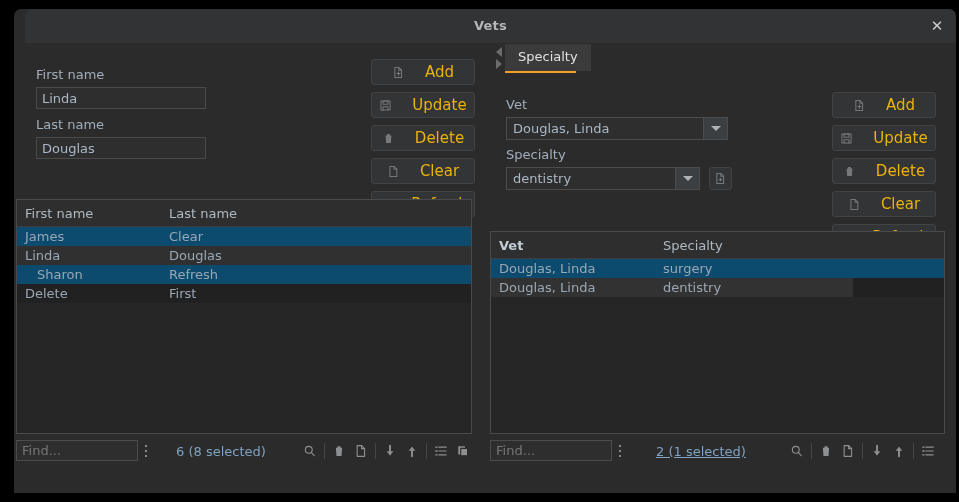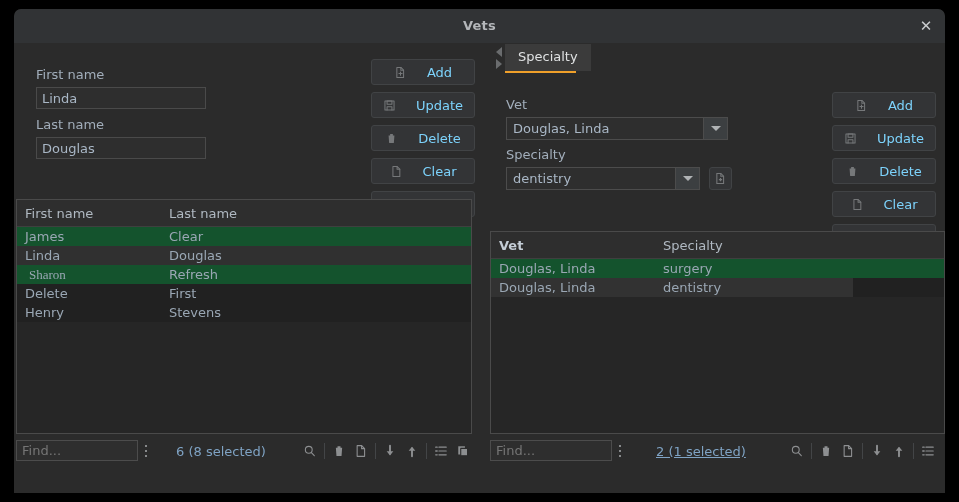--- a/index.html
+++ b/index.html
@@ -1,20 +1,20 @@
 <!DOCTYPE html>
 <html><head>
 <meta charset="utf-8">
 <style>
   html,body{margin:0;padding:0;background:#000;}
   body{width:959px;height:502px;overflow:hidden;
        font-family:"DejaVu Sans","Liberation Sans",sans-serif;}
 
   .window{position:absolute;left:14px;top:9px;width:931px;height:484px;
-          background:#2b2b2b;border-radius:7px 7px 0 0;overflow:hidden;}
+          background:#2b2b2b;border-radius:7px 7px 0 0;overflow:hidden;padding-left:11px;}
 
   
   .titlebar{position:relative;height:34px;background:#313335;
             border-radius:7px 7px 0 0;}
   .title{position:absolute;left:0;right:0;top:9px;text-align:center;
          font-size:13px;font-weight:bold;color:#b4b7ba;letter-spacing:.2px;}
   .closebtn{position:absolute;right:8px;top:7px;width:22px;height:20px;
             color:#c9ccce;font-size:15px;line-height:20px;text-align:center;
             cursor:pointer;}
 
@@ -25,21 +25,21 @@
   .textinput{position:absolute;height:22px;background:#2e2e2e;
              border:1px solid #4a4a4a;color:#a9b7c6;font-size:13px;
              padding:0 5px;line-height:22px;box-sizing:border-box;
              font-family:"DejaVu Sans","Liberation Sans",sans-serif;
              white-space:nowrap;overflow:hidden;}
 
   
   .btncol{position:absolute;}
   .abtn{position:relative;width:104px;height:26px;margin-bottom:7px;
         background:#333436;border:1px solid #414345;border-radius:3px;
-        color:#7dd3fc;font-size:13px;cursor:pointer;
+        color:#eab308;font-size:15px;cursor:pointer;
         display:flex;align-items:center;justify-content:center;gap:20px;
         box-sizing:border-box;}
   .abtn .ico{width:13px;height:13px;display:inline-block;flex:none;
              color:#76787a;}
   .abtn svg{display:block;}
 
   
   .tabstrip{position:absolute;left:481px;top:34px;width:450px;height:30px;
             background:#2b2b2b;}
   .tabarrows{position:absolute;left:0;top:2px;width:10px;height:26px;}
@@ -74,21 +74,21 @@
 
   
   .tablebox{position:absolute;background:#262626;border:1px solid #4a4a4a;
             box-sizing:border-box;overflow:hidden;}
   .thead{height:26px;background:#2e2e2e;border-bottom:1px solid #3f3f3f;
          position:relative;}
   .thead span{position:absolute;top:6px;font-size:13px;color:#b0b9c2;}
   .trow{height:19px;position:relative;}
   .trow span{position:absolute;top:2px;font-size:13px;color:#9aa7b4;
              white-space:nowrap;}
-  .odd{background:#14532d;}
+  .odd{background:#0c4a6e;}
   .even{background:#212121;}
   .sel{background:#303030;}
   .sel-partial{position:absolute;left:0;top:0;height:19px;background:#323232;}
 
   
   .splitter{position:absolute;left:476px;top:255px;width:8px;height:26px;}
   .splitter i{position:absolute;left:2px;width:3px;height:3px;
               background:#6d6f71;display:block;border-radius:1px;}
 
   
@@ -262,30 +262,26 @@
     <div id="vets-rows">
         <div class="trow odd">
           <span style="left: 8px;">James</span>
           <span style="left: 152px;">Clear</span>
         </div>
         <div class="trow sel">
           <span style="left: 8px;">Linda</span>
           <span style="left: 152px;">Douglas</span>
         </div>
         <div class="trow odd">
-          <span style="left: 12px; font-family: Liberation Serif, serif;">Sharon</span>
+          <span style="left: 20px;">Sharon</span>
           <span style="left: 152px;">Refresh</span>
         </div>
         <div class="trow even">
           <span style="left: 8px;">Delete</span>
           <span style="left: 152px;">First</span>
-        </div>
-        <div class="trow even">
-          <span style="left: 8px;">Henry</span>
-          <span style="left: 152px;">Stevens</span>
         </div>
       </div>
   </div>
 
   <div class="splitter">
     <i style="top:2px;"></i>
       <i style="top:8px;"></i>
       <i style="top:14px;"></i>
   </div>
 

